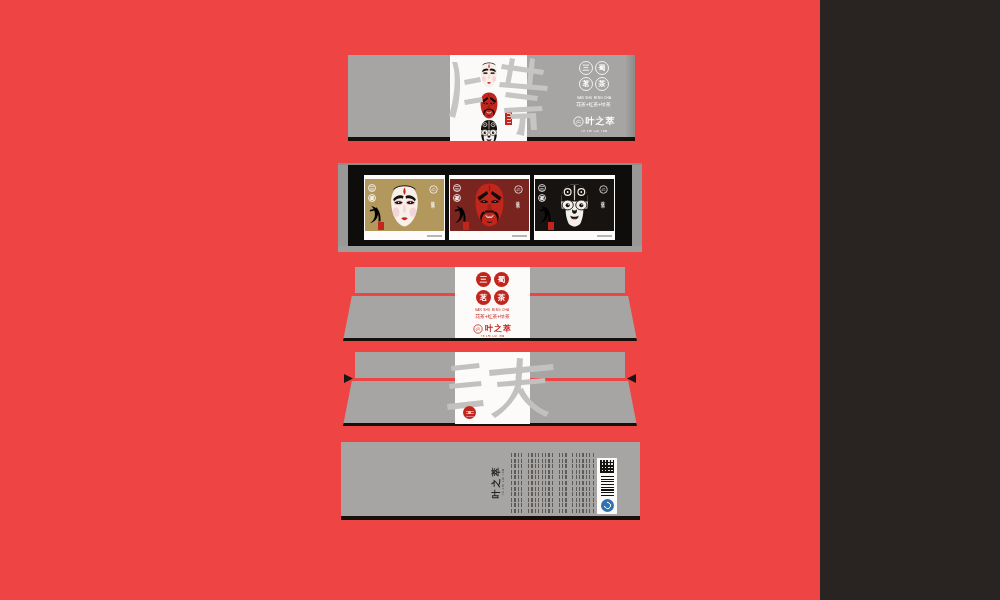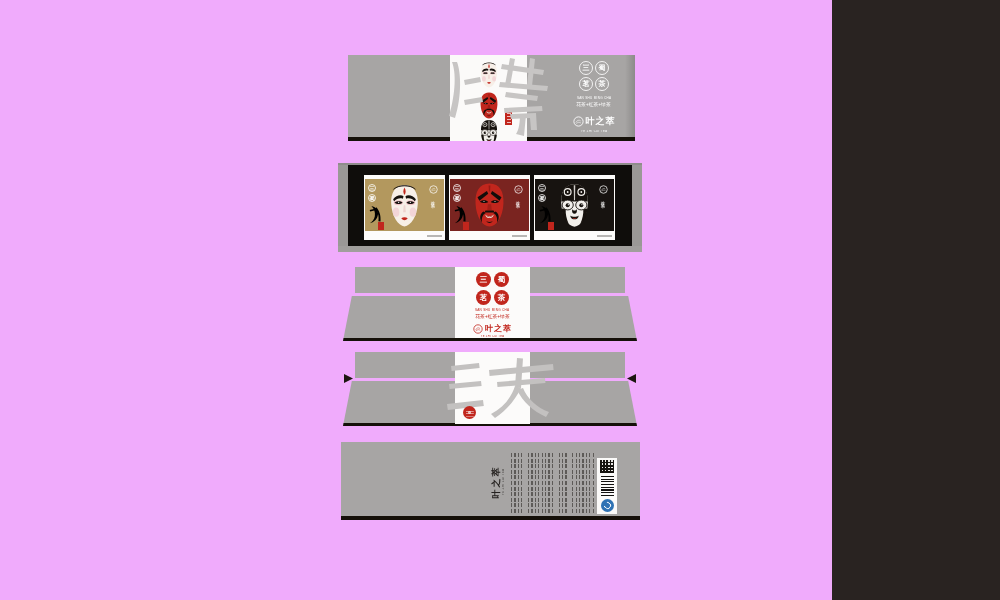--- a/index.html
+++ b/index.html
@@ -1,17 +1,17 @@
 <!DOCTYPE html>
 <html><head>
 <meta charset="utf-8">
 <style>
   html,body{margin:0;padding:0;background:#292321;}
-  .stage{position:relative;width:820px;height:600px;background:#f0abfc;overflow:hidden;
-         font-family:"Liberation Sans",sans-serif;padding-left:12px;}
+  .stage{position:relative;width:820px;height:600px;background:#ef4444;overflow:hidden;
+         font-family:"Liberation Sans",sans-serif;}
   .stage *{box-sizing:border-box;}
   .a{position:absolute;}
 
   
   .p1{left:348px;top:55px;width:287px;height:86px;background:#a7a5a4;border-bottom:4px solid #151009;}
   .p1-fold{left:277px;top:0;width:10px;height:100%;background:linear-gradient(90deg,rgba(0,0,0,0),rgba(0,0,0,.16));}
   .p1-strip{left:102px;top:0;width:77px;height:86px;background:#fbfaf9;overflow:hidden;}
   .mask-slot{left:27px;width:24px;height:29px;}
   .mini-seal{left:55px;top:57px;width:7px;height:13px;background:#c1261d;
              background-image:repeating-linear-gradient(0deg,rgba(255,255,255,.7) 0 1px,rgba(255,255,255,0) 1px 3px);

